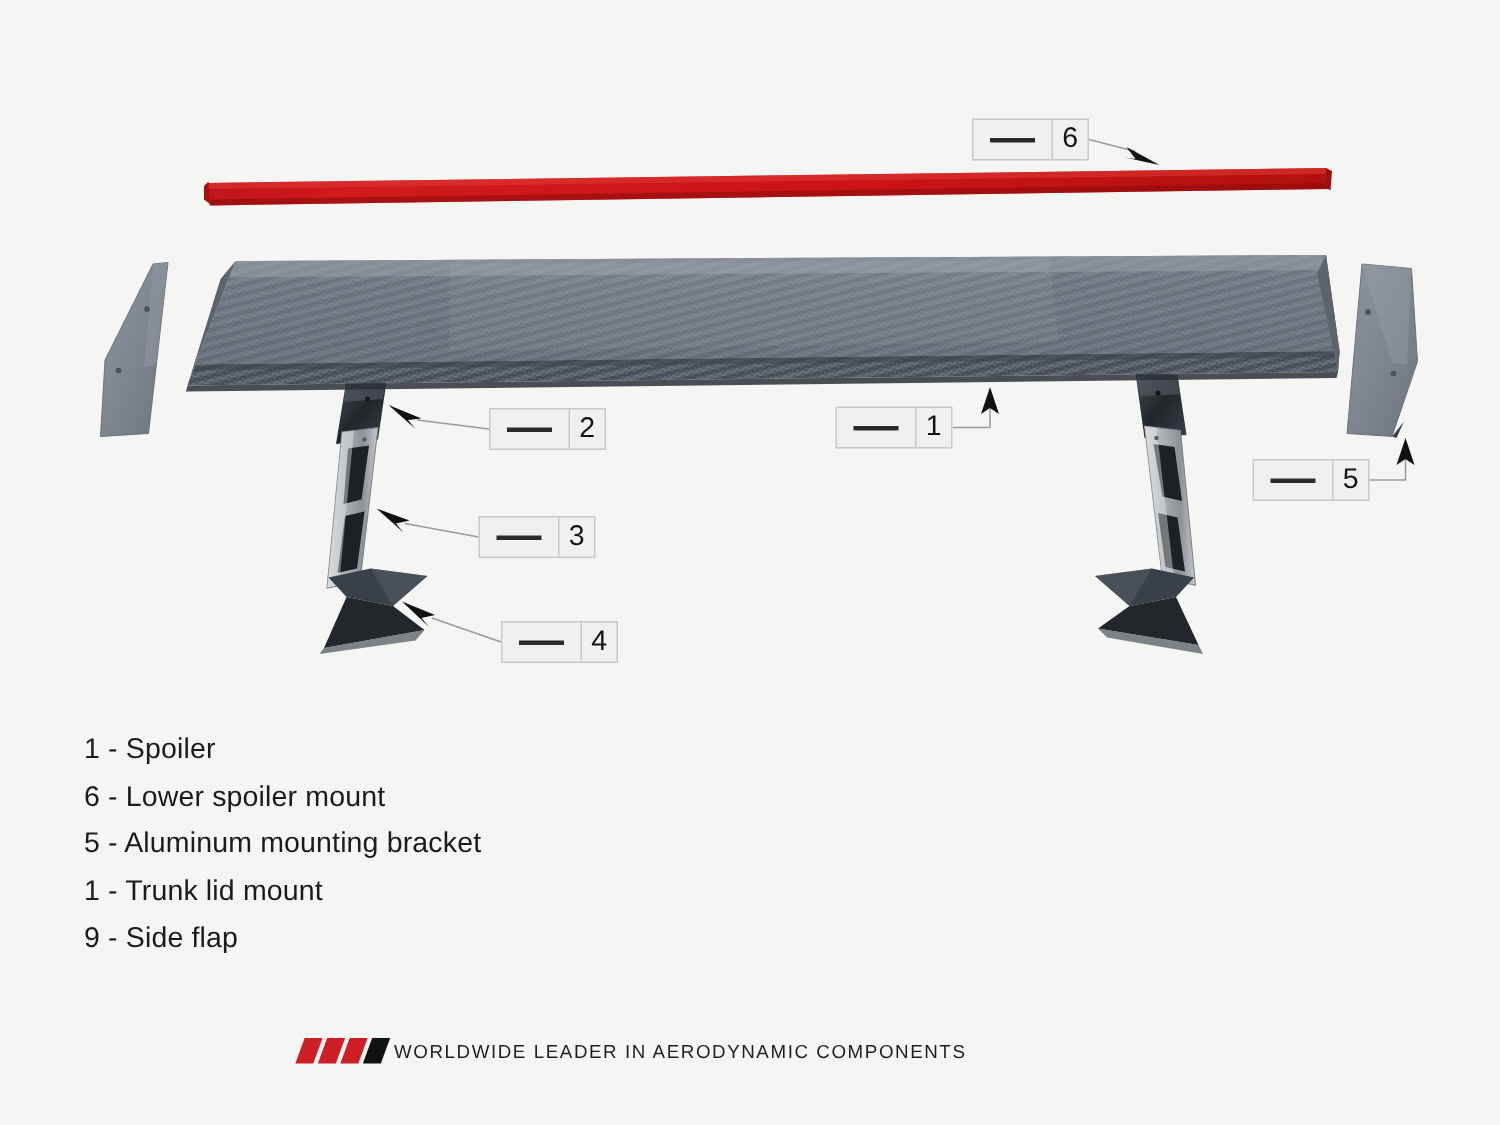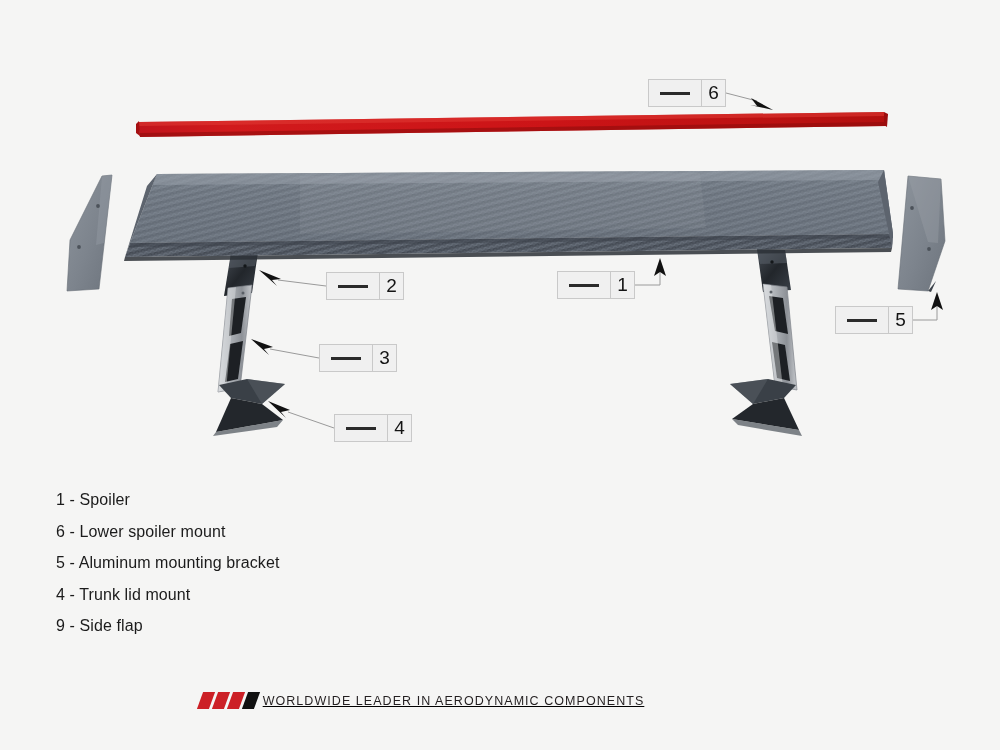--- a/index.html
+++ b/index.html
@@ -63,39 +63,38 @@
   }
 
   
   #legend {
     position: absolute;
     left: 56px;
     top: 484px;
     z-index: 25;
   }
   #legend .legend-row {
-    font-size: 16px;
+    font-size: 19px;
     color: #1b1b1b;
     line-height: 31.5px;
     white-space: nowrap;
     letter-spacing: 0.1px;
   }
 
   
   #footer {
     position: absolute;
     left: 0;
     top: 692px;
     width: 844px;
     display: flex;
     align-items: center;
     justify-content: center;
     gap: 6px;
     z-index: 25;
-    text-decoration: underline;
   }
   #logo-marks {
     display: flex;
     align-items: center;
     gap: 3px;
     height: 17px;
   }
   .logo-bar {
     width: 12px;
     height: 17px;
@@ -314,21 +313,21 @@
     <span class="dashcell">
       <span class="dash"></span>
     </span>
     <span class="numcell">6</span>
   </div>
 
   <div id="legend">
     <div class="legend-row">1 - Spoiler</div>
     <div class="legend-row">6 - Lower spoiler mount</div>
     <div class="legend-row">5 - Aluminum mounting bracket</div>
-    <div class="legend-row">4 - Trunk lid mount</div>
+    <div class="legend-row">1 - Trunk lid mount</div>
     <div class="legend-row">9 - Side flap</div>
   </div>
 
   <div id="footer">
     <span id="logo-marks">
       <span class="logo-bar red"></span>
       <span class="logo-bar red"></span>
       <span class="logo-bar red"></span>
       <span class="logo-bar black"></span>
     </span>

